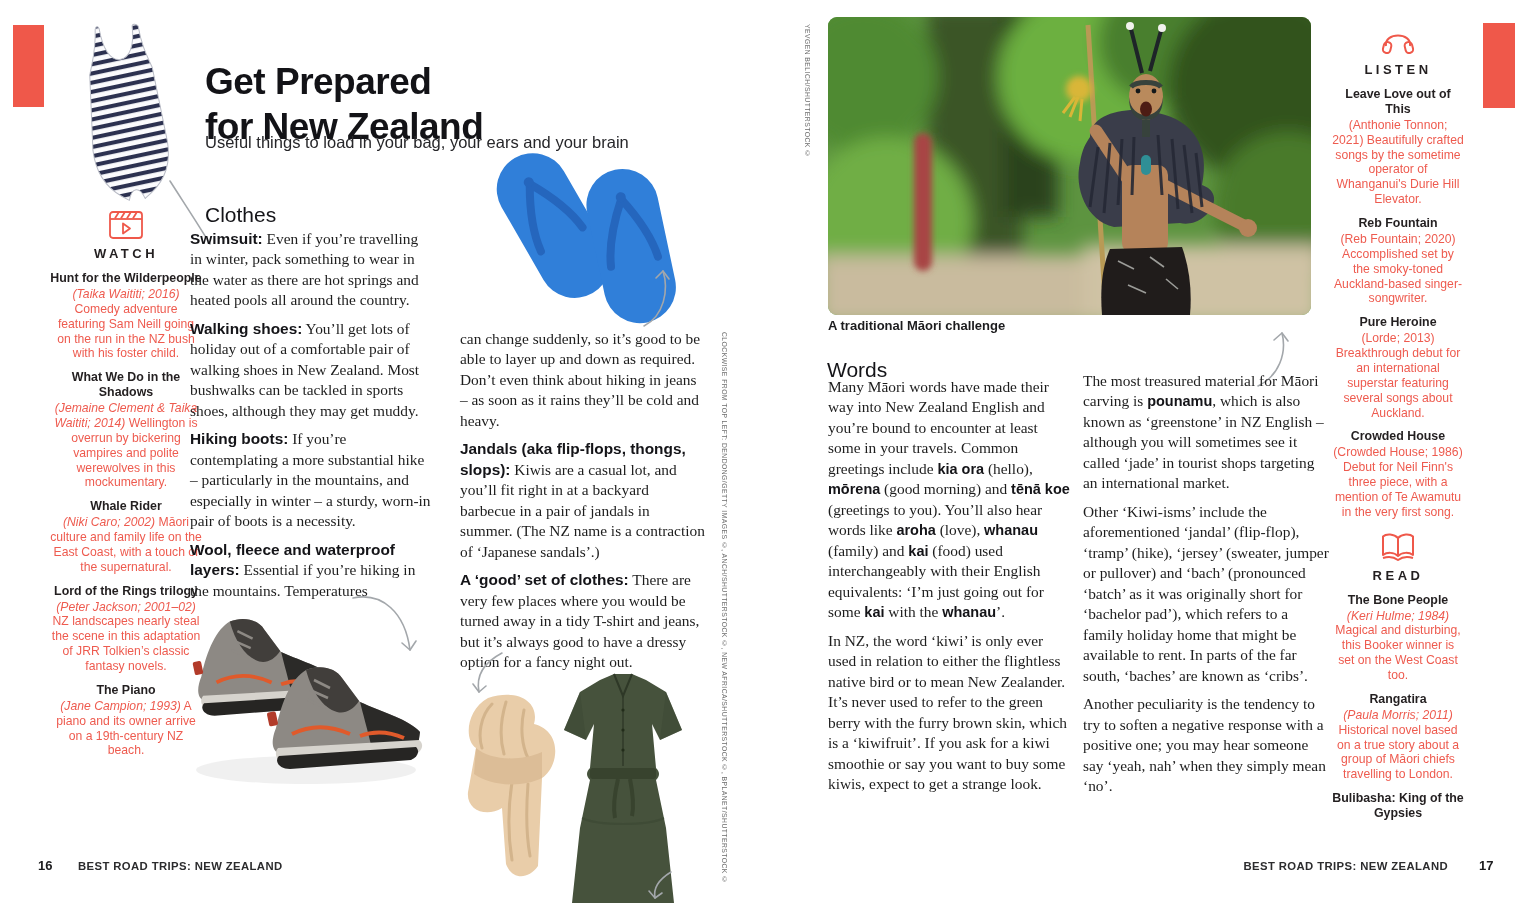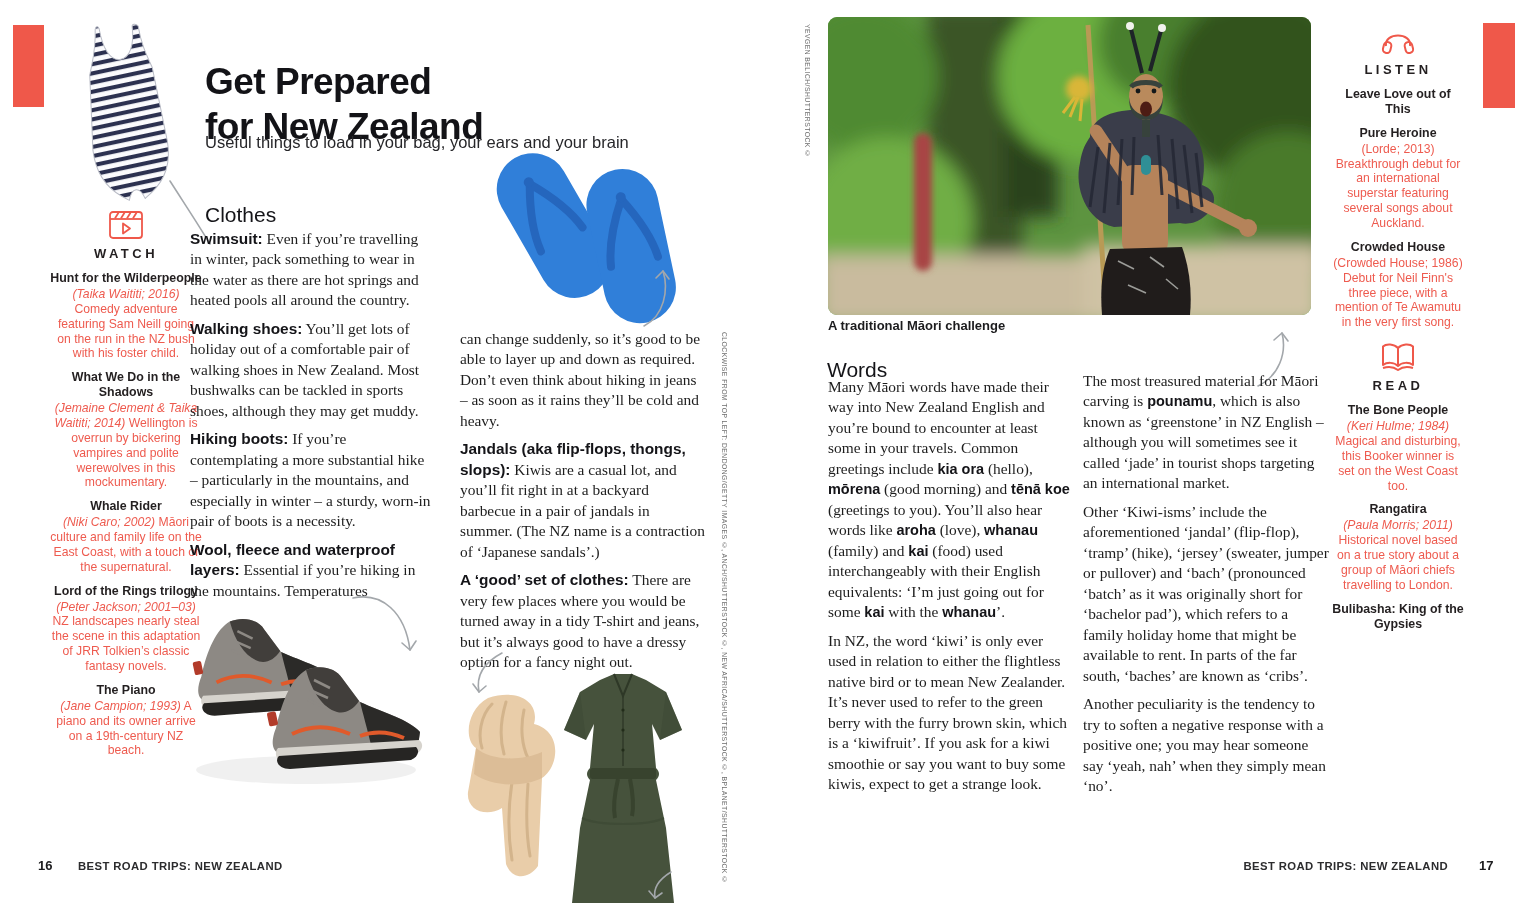--- a/index.html
+++ b/index.html
@@ -129,21 +129,21 @@
           <div class="media-desc"><span class="credit">(Jemaine Clement &amp; Taika Waititi; 2014)</span> <span>Wellington is overrun by bickering vampires and polite werewolves in this mockumentary.</span></div>
         </div>
 
         <div class="media-item">
           <div class="media-title">Whale Rider</div>
           <div class="media-desc"><span class="credit">(Niki Caro; 2002)</span> <span>Māori culture and family life on the East Coast, with a touch of the supernatural.</span></div>
         </div>
 
         <div class="media-item">
           <div class="media-title">Lord of the Rings trilogy</div>
-          <div class="media-desc"><span class="credit">(Peter Jackson; 2001–03)</span> <span>NZ landscapes nearly steal the scene in this adaptation of JRR Tolkien’s classic fantasy novels.</span></div>
+          <div class="media-desc"><span class="credit">(Peter Jackson; 2001–02)</span> <span>NZ landscapes nearly steal the scene in this adaptation of JRR Tolkien’s classic fantasy novels.</span></div>
         </div>
 
         <div class="media-item">
           <div class="media-title">The Piano</div>
           <div class="media-desc"><span class="credit">(Jane Campion; 1993)</span> <span>A piano and its owner arrive on a 19th-century NZ beach.</span></div>
         </div>
       </div>
   </aside>
 
   <h2 class="abs sec-head clothes-head">Clothes</h2>
@@ -337,22 +337,27 @@
             <rect x="2.5" y="18" width="7.5" height="11" rx="3.5" transform="rotate(14 6 23)"></rect>
             <rect x="24" y="18" width="7.5" height="11" rx="3.5" transform="rotate(-14 28 23)"></rect>
           </g>
         </svg>
       </div>
       <div class="aside-label">LISTEN</div>
       <div>
 
           <div class="media-item">
             <div class="media-title">Leave Love out of This</div>
-          </div>
-
+            <div class="media-desc"><span class="credit">(Anthonie Tonnon; 2021)</span> <span>Beautifully crafted songs by the sometime operator of Whanganui's Durie Hill Elevator.</span></div>
+          </div>
+
+          <div class="media-item">
+            <div class="media-title">Reb Fountain</div>
+            <div class="media-desc"><span class="credit">(Reb Fountain; 2020)</span> <span>Accomplished set by the smoky-toned Auckland-based singer-songwriter.</span></div>
+          </div>
 
           <div class="media-item">
             <div class="media-title">Pure Heroine</div>
             <div class="media-desc"><span class="credit">(Lorde; 2013)</span> <span>Breakthrough debut for an international superstar featuring several songs about Auckland.</span></div>
           </div>
 
           <div class="media-item">
             <div class="media-title">Crowded House</div>
             <div class="media-desc"><span class="credit">(Crowded House; 1986)</span> <span>Debut for Neil Finn's three piece, with a mention of Te Awamutu in the very first song.</span></div>
           </div>

